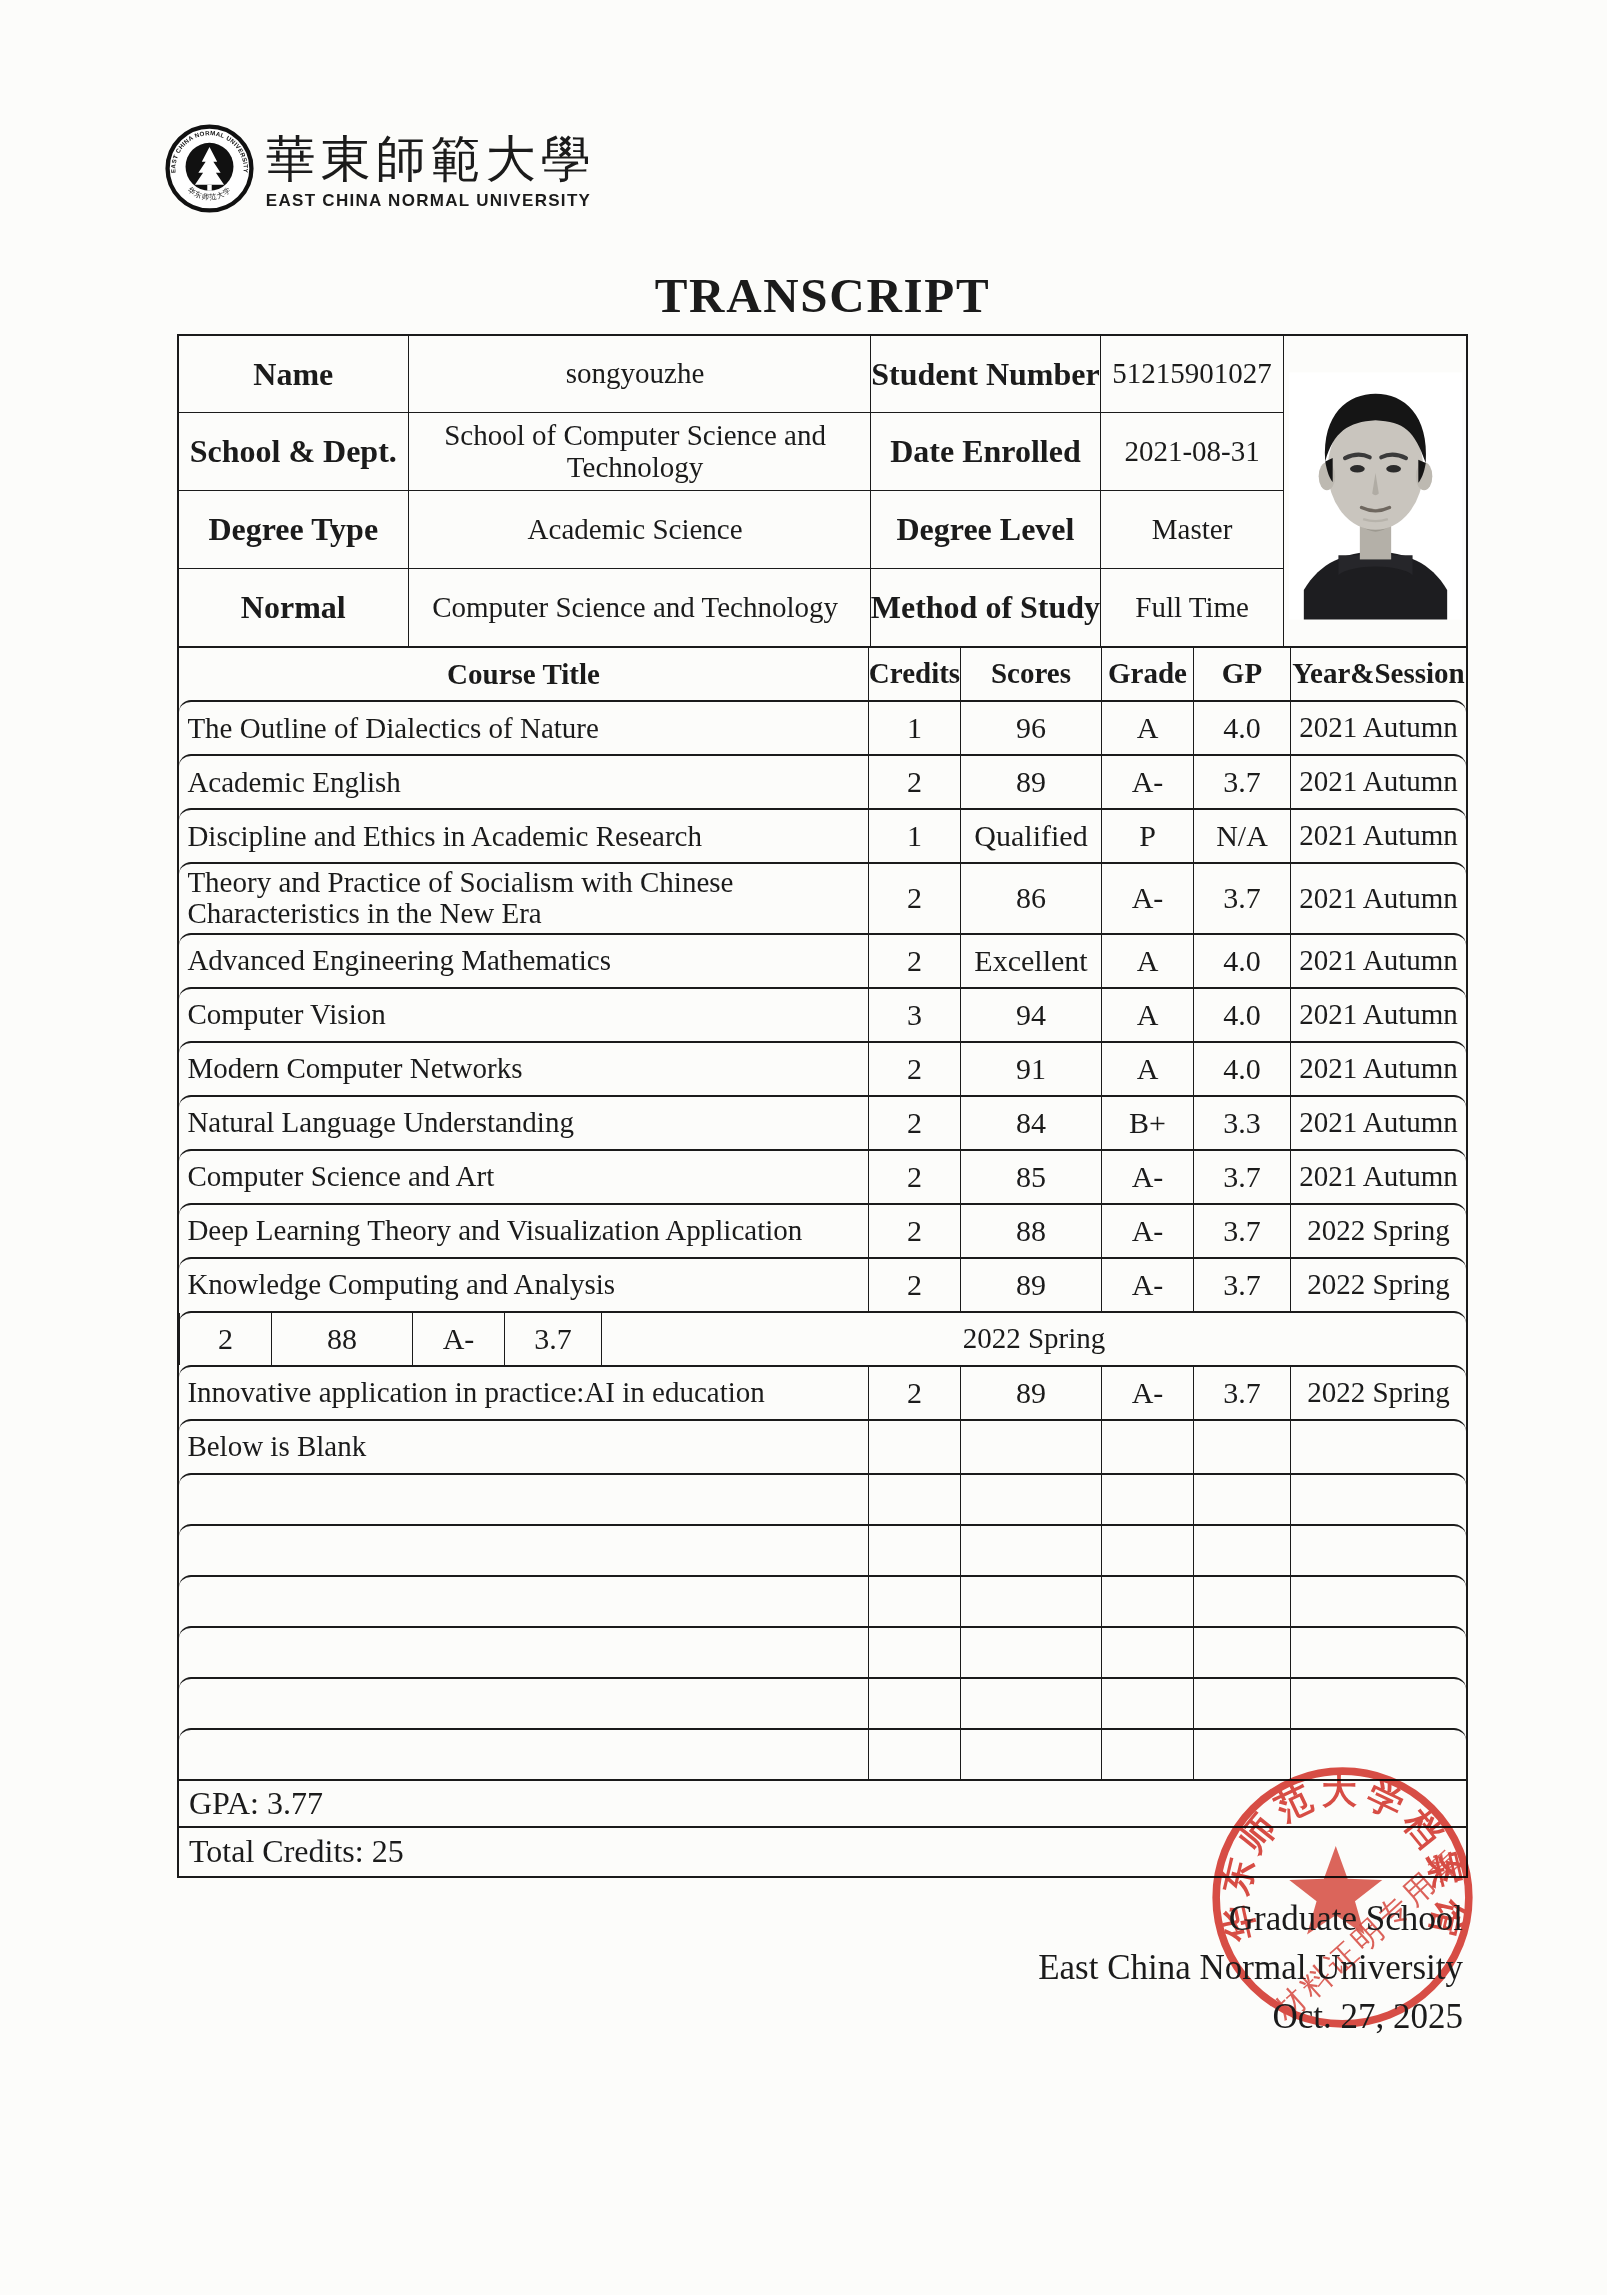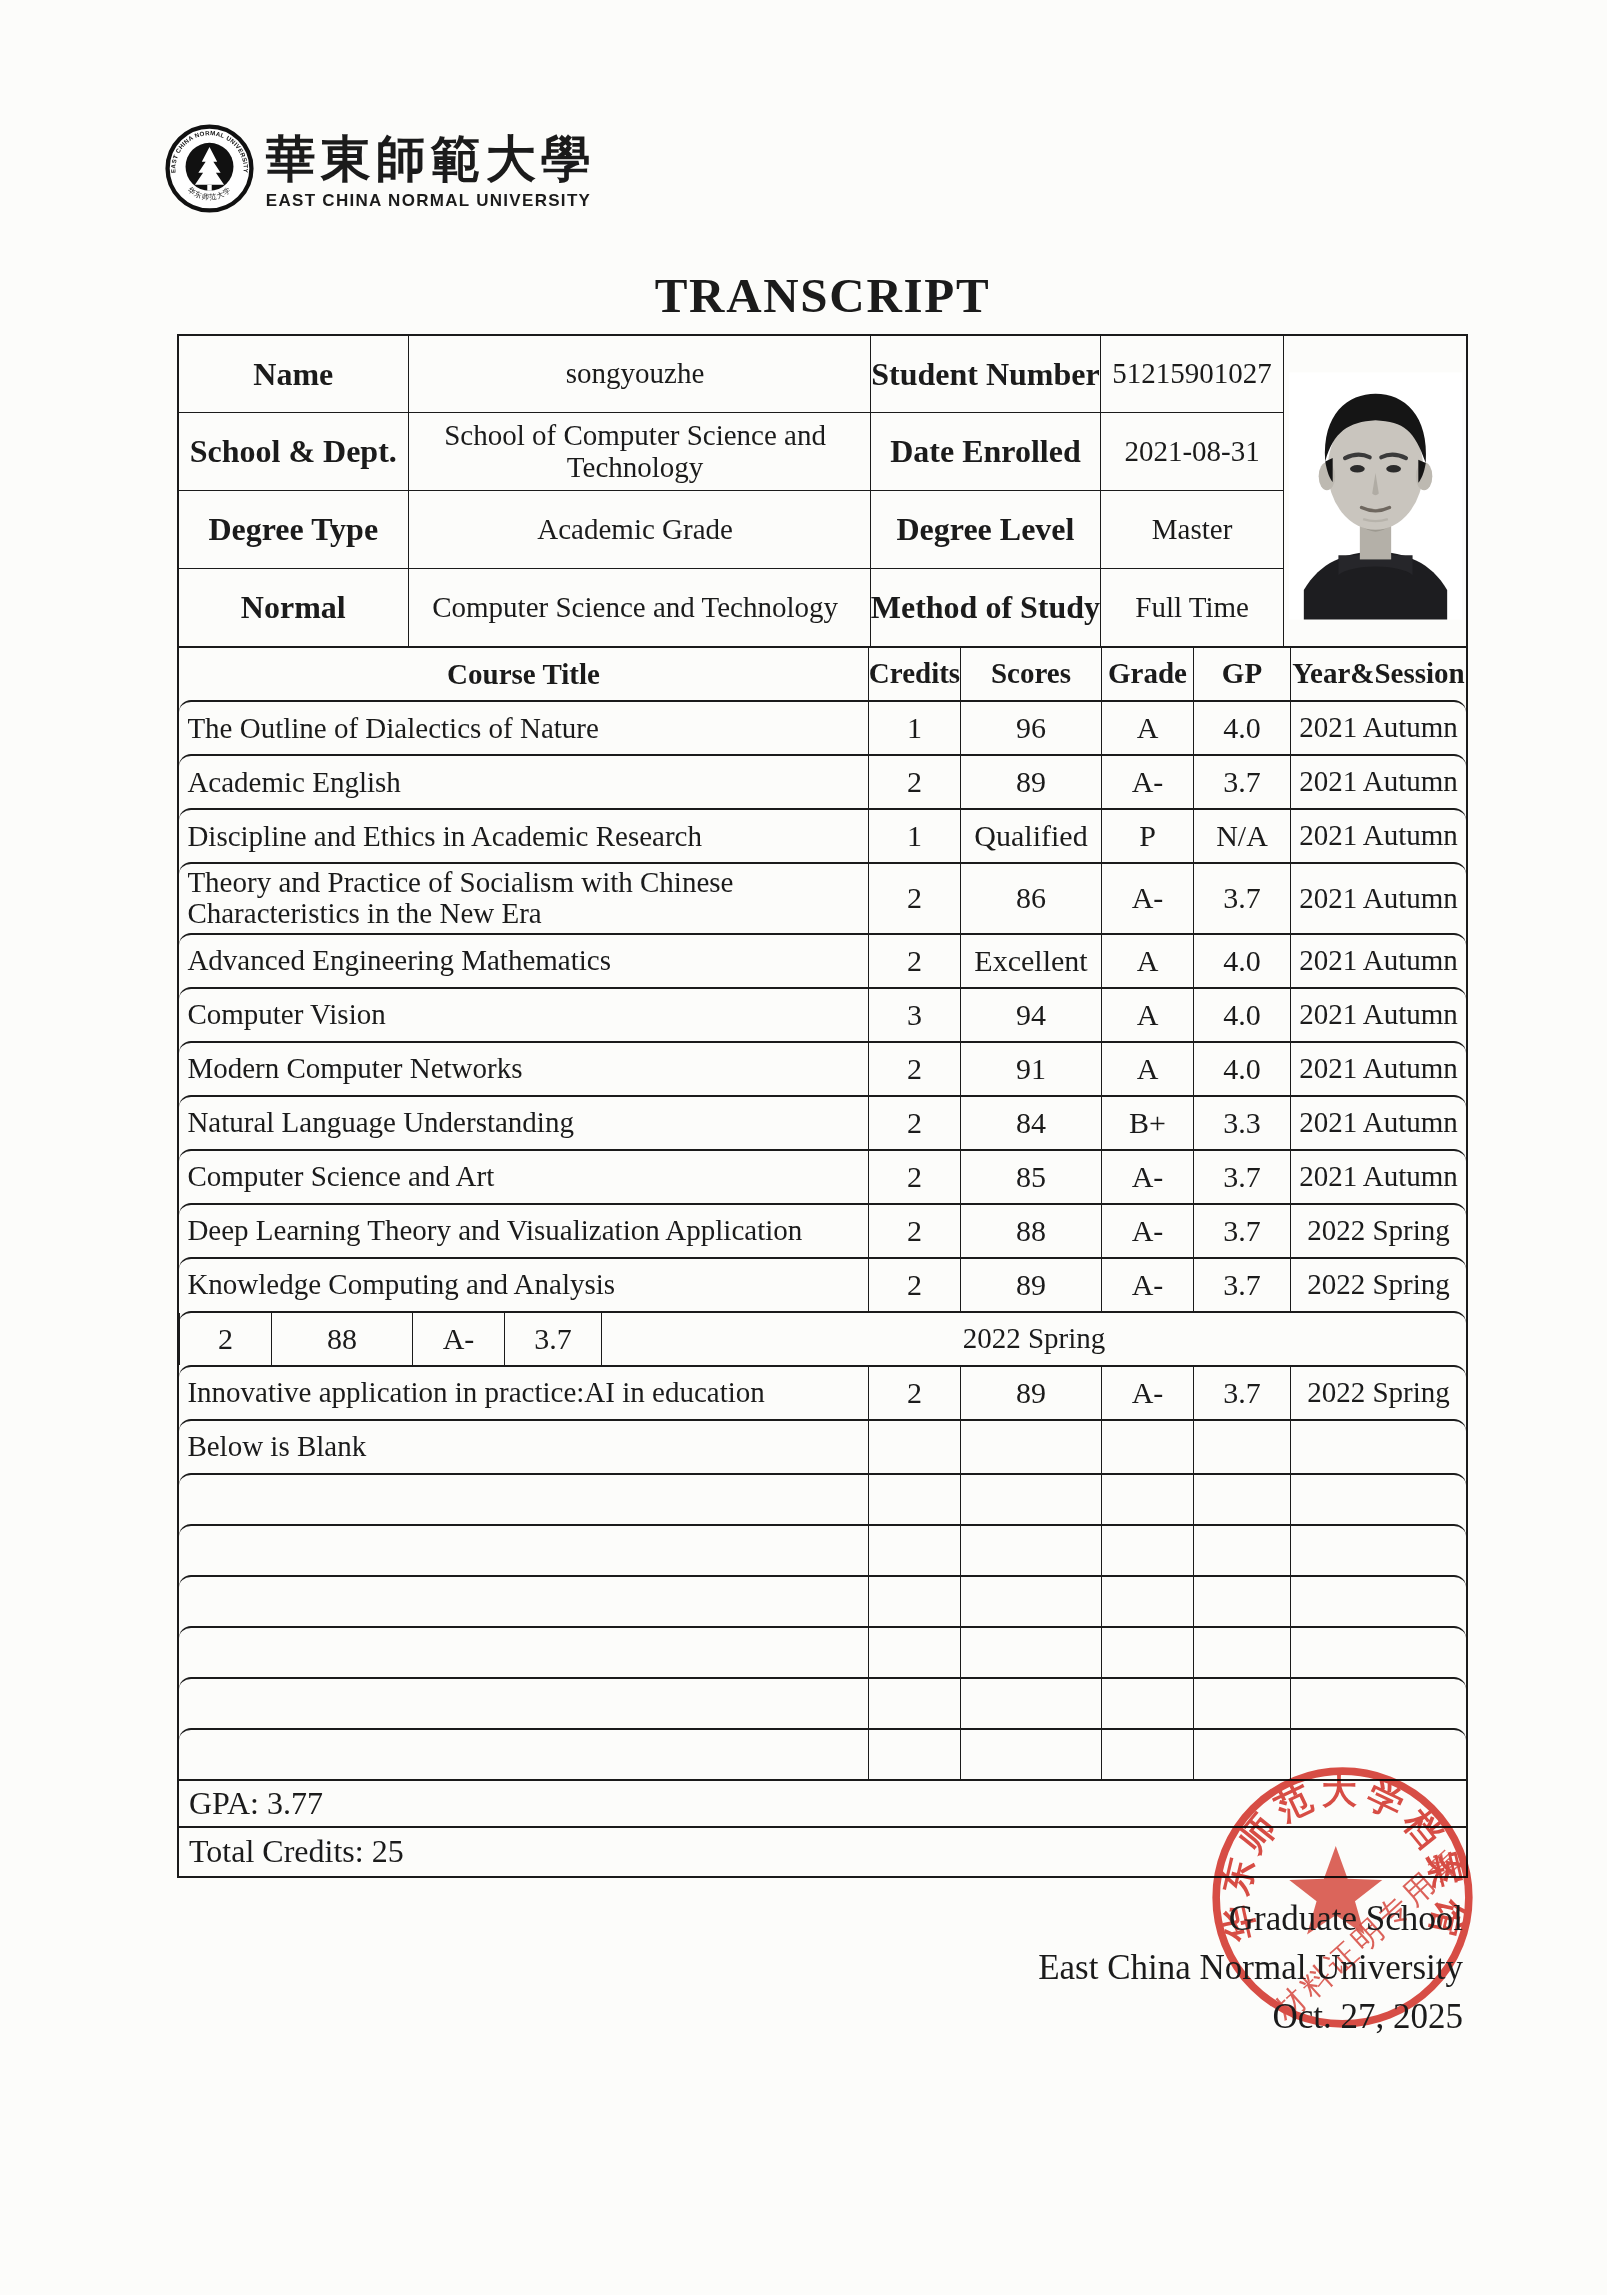--- a/index.html
+++ b/index.html
@@ -4,21 +4,21 @@
 <style>
   :root{ --ink:#1b1b1b; --red:#d63a31; }
   html,body{margin:0;padding:0;}
   body{background:#e8e8e8;font-family:"Liberation Serif","DejaVu Serif",serif;color:var(--ink);}
   .sheet{position:relative;width:1608px;height:2295px;background:#fcfcfa;overflow:hidden;margin:0 auto;}
 
   
   .logo{position:absolute;left:165px;top:124px;display:flex;align-items:flex-start;}
   .seal{width:89px;height:89px;}
   .logo-text{margin-left:11.8px;padding-top:8.4px;}
-  .logo-cn{font-size:50px;font-weight:bold;line-height:1.1;letter-spacing:5px;white-space:nowrap;}
+  .logo-cn{font-size:50px;font-weight:normal;line-height:1.1;letter-spacing:5px;white-space:nowrap;}
   .logo-en{font-size:17px;font-weight:bold;font-family:"Liberation Sans","DejaVu Sans",sans-serif;
            letter-spacing:1.3px;margin-top:3.4px;white-space:nowrap;}
 
   
   .doc-title{position:absolute;left:177px;top:267px;width:1291px;text-align:center;
              font-size:49px;font-weight:bold;letter-spacing:1.7px;}
 
   
   .doc-table{position:absolute;left:177px;top:334px;width:1291px;border:2.5px solid var(--ink);
              box-sizing:border-box;background:transparent;}
@@ -110,21 +110,21 @@
           <div class="cell hv2">51215901027</div>
         </div>
         <div class="hrow tall">
           <div class="cell hl">School &amp; Dept.</div>
           <div class="cell hv">School of Computer Science and Technology</div>
           <div class="cell hl2">Date Enrolled</div>
           <div class="cell hv2">2021-08-31</div>
         </div>
         <div class="hrow tall">
           <div class="cell hl">Degree Type</div>
-          <div class="cell hv">Academic Grade</div>
+          <div class="cell hv">Academic Science</div>
           <div class="cell hl2">Degree Level</div>
           <div class="cell hv2">Master</div>
         </div>
         <div class="hrow tall">
           <div class="cell hl">Normal</div>
           <div class="cell hv">Computer Science and Technology</div>
           <div class="cell hl2">Method of Study</div>
           <div class="cell hv2">Full Time</div>
         </div>
       </div>

